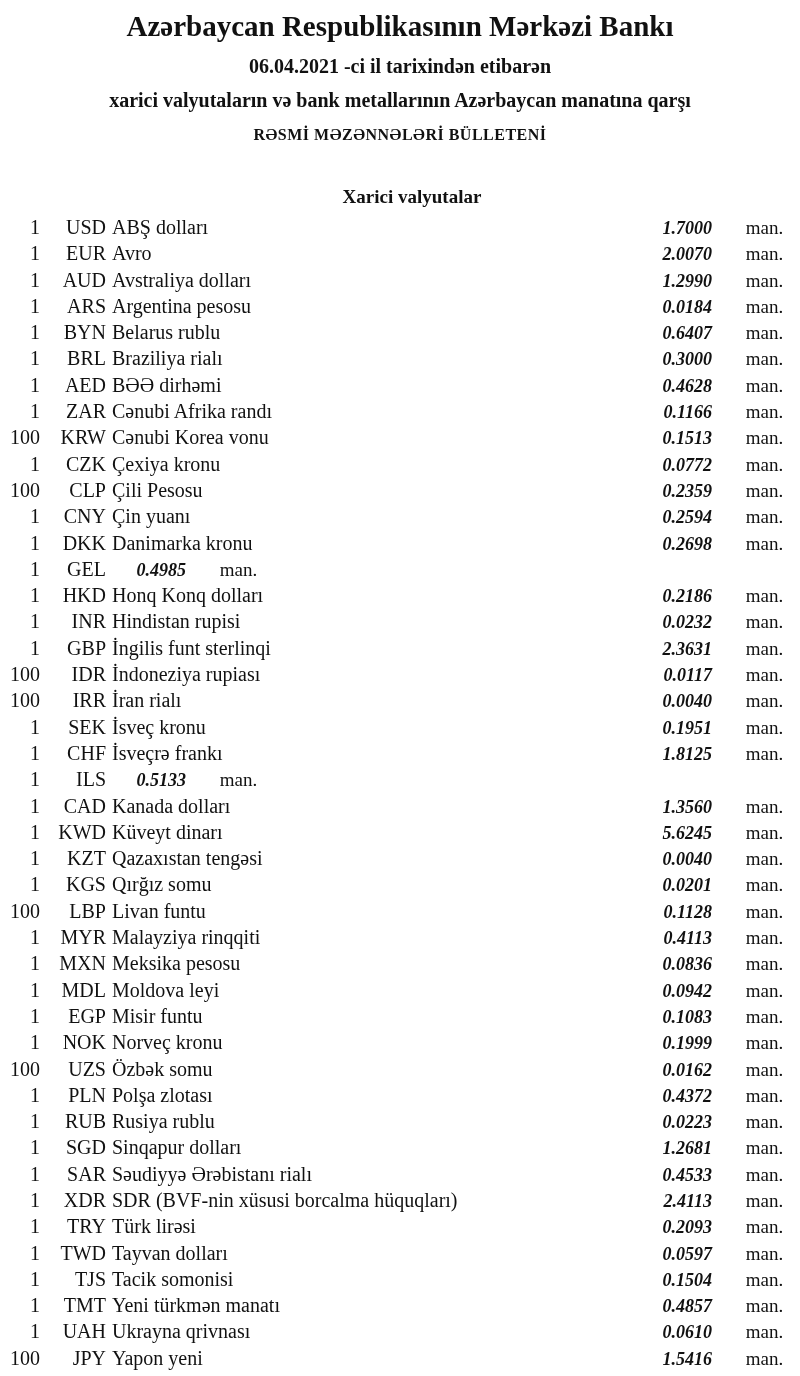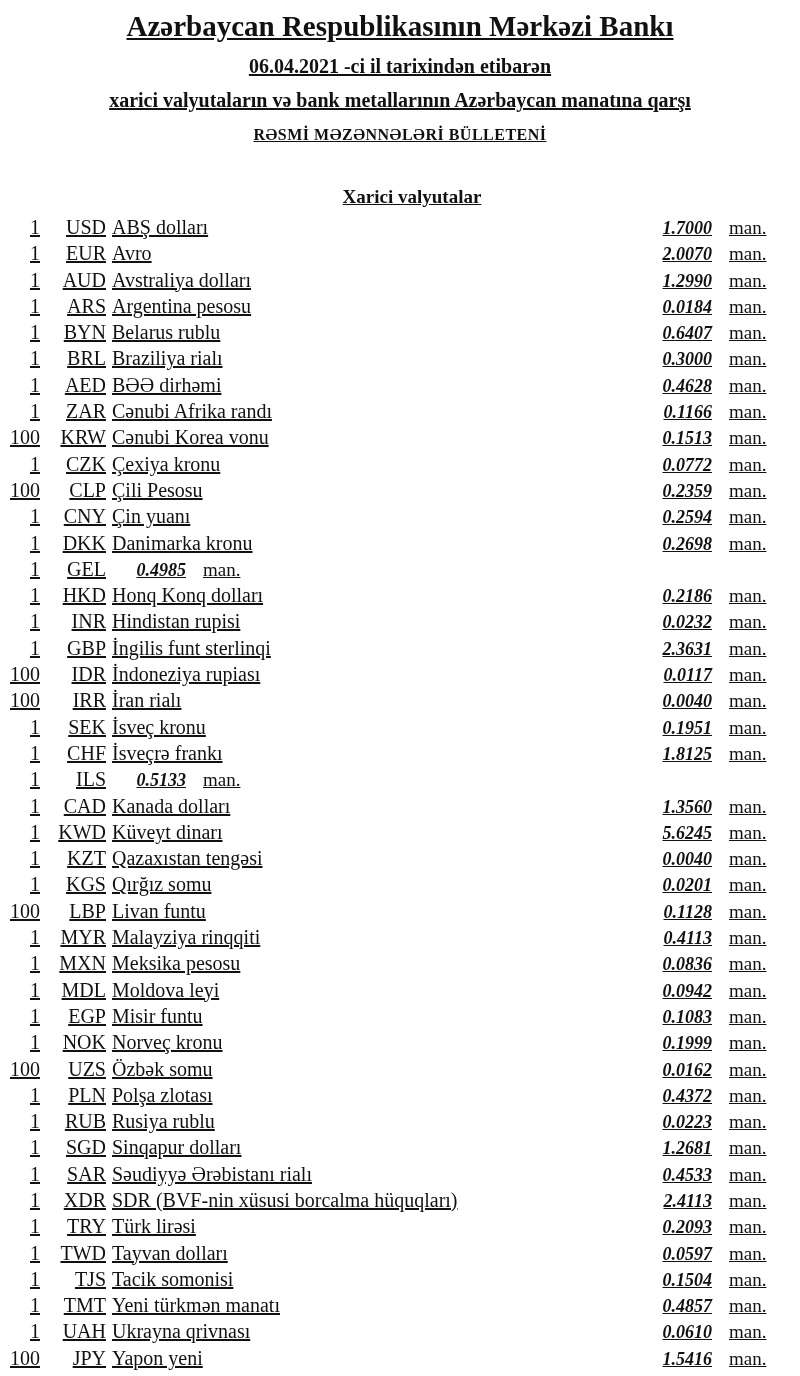--- a/index.html
+++ b/index.html
@@ -8,21 +8,20 @@
     background: #ffffff;
   }
   .page {
     position: relative;
     width: 800px;
     height: 1376px;
     background: #ffffff;
     color: #111111;
     font-family: "Liberation Serif", "DejaVu Serif", serif;
     overflow: hidden;
-    text-decoration: underline;
   }
   .header {
     padding-top: 6px;
     text-align: center;
   }
   .bank-name {
     font-size: 29px;
     font-weight: bold;
     line-height: 40px;
     margin: 0;
@@ -78,21 +77,21 @@
   .cell-rate {
     width: 80px;
     text-align: right;
     flex: 0 0 auto;
     font-weight: bold;
     font-style: italic;
     font-size: 18px;
   }
   .cell-unit {
     width: 88px;
-    text-align: left;
+    text-align: center;
     padding-left: 17px;
     box-sizing: border-box;
     flex: 0 0 auto;
     font-size: 19px;
   }
 </style>
 </head>
 <body>
 
 <div class="page">

